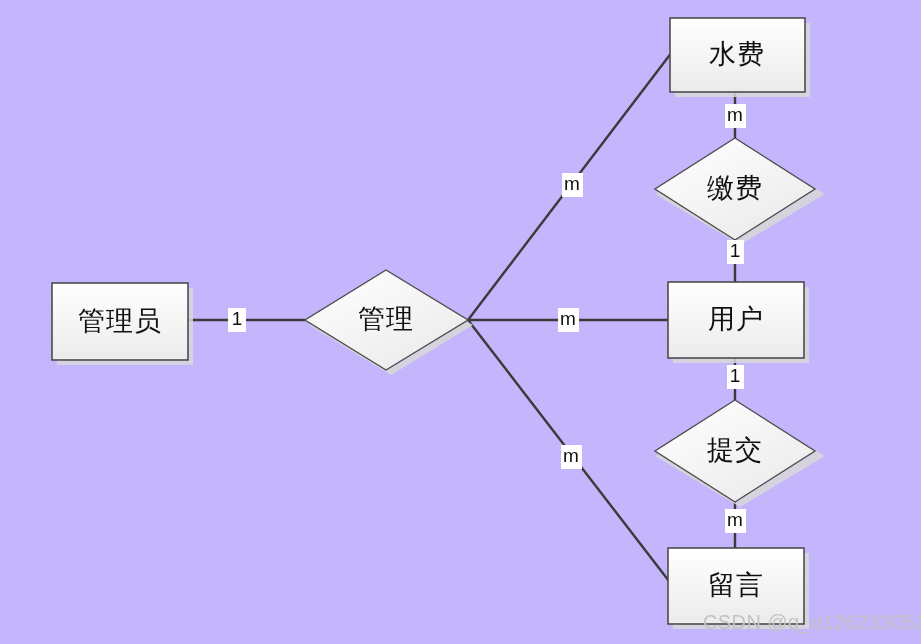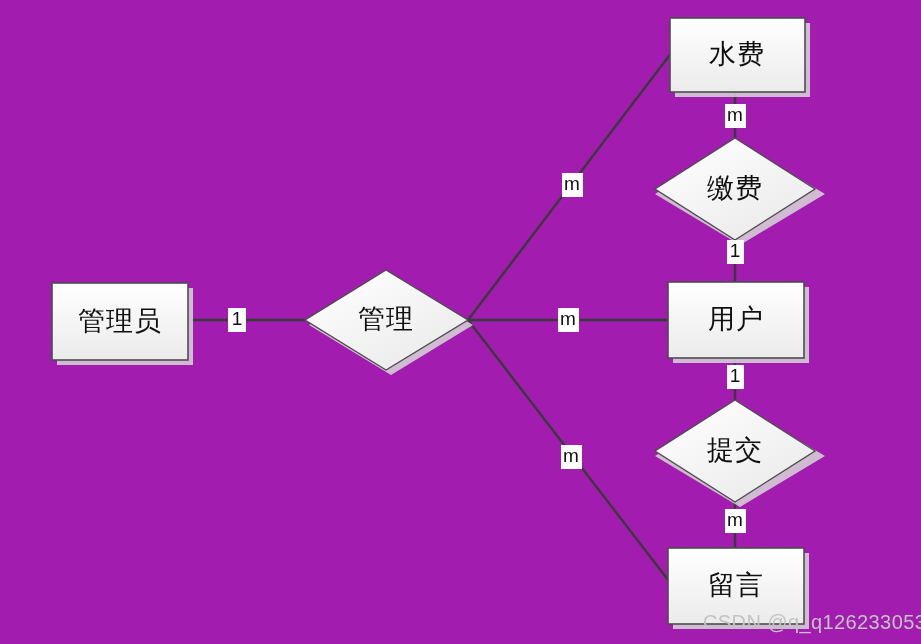--- a/index.html
+++ b/index.html
@@ -7,21 +7,21 @@
     padding: 0;
     background: #ffffff;
   }
   body {
     font-family: "Liberation Sans", "DejaVu Sans", sans-serif;
   }
   #canvas {
     position: relative;
     width: 921px;
     height: 644px;
-    background: #a21caf;
+    background: #c4b5fd;
     overflow: hidden;
   }
   #er-svg {
     position: absolute;
     left: 0;
     top: 0;
     width: 921px;
     height: 644px;
   }
   .edge-line {

